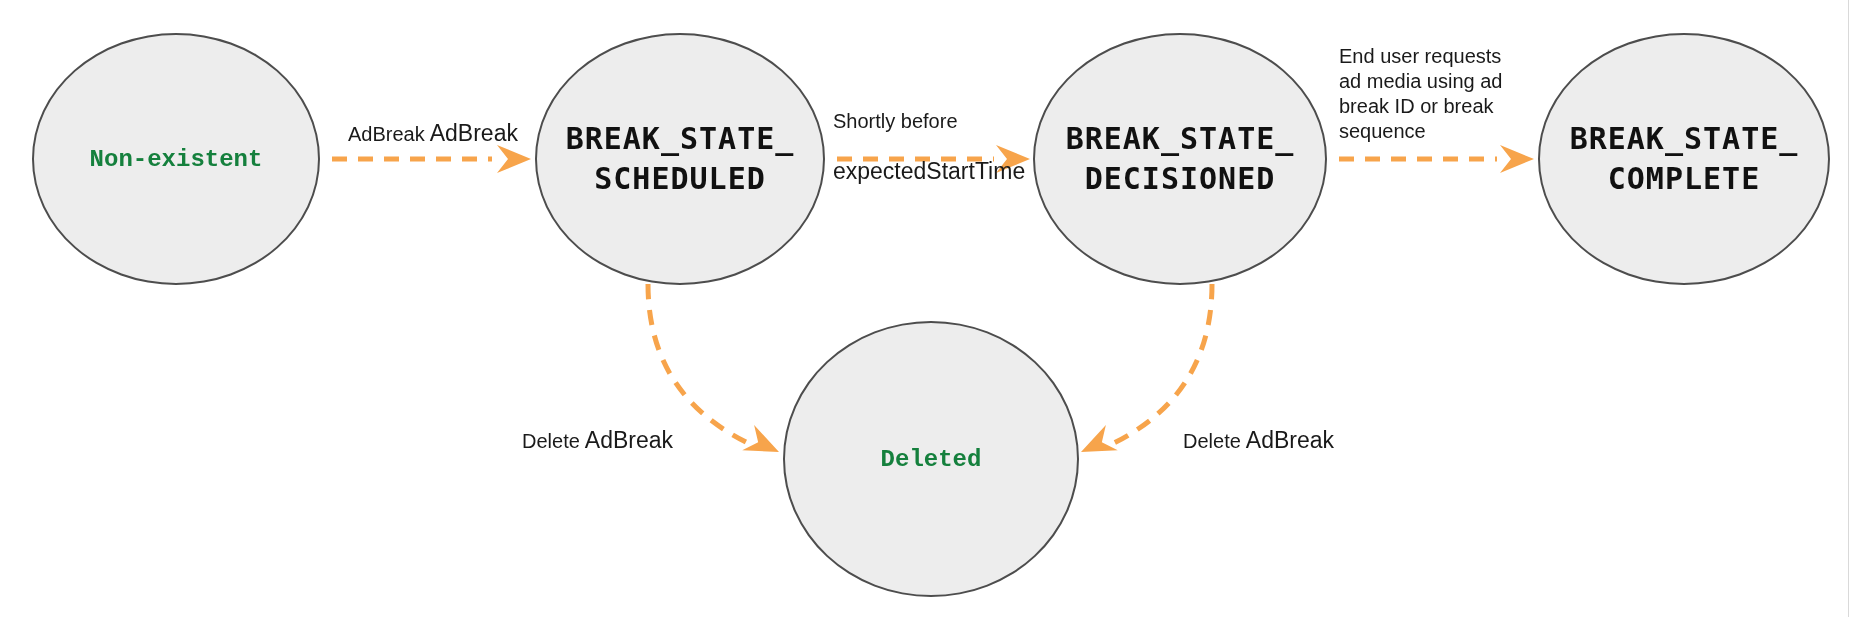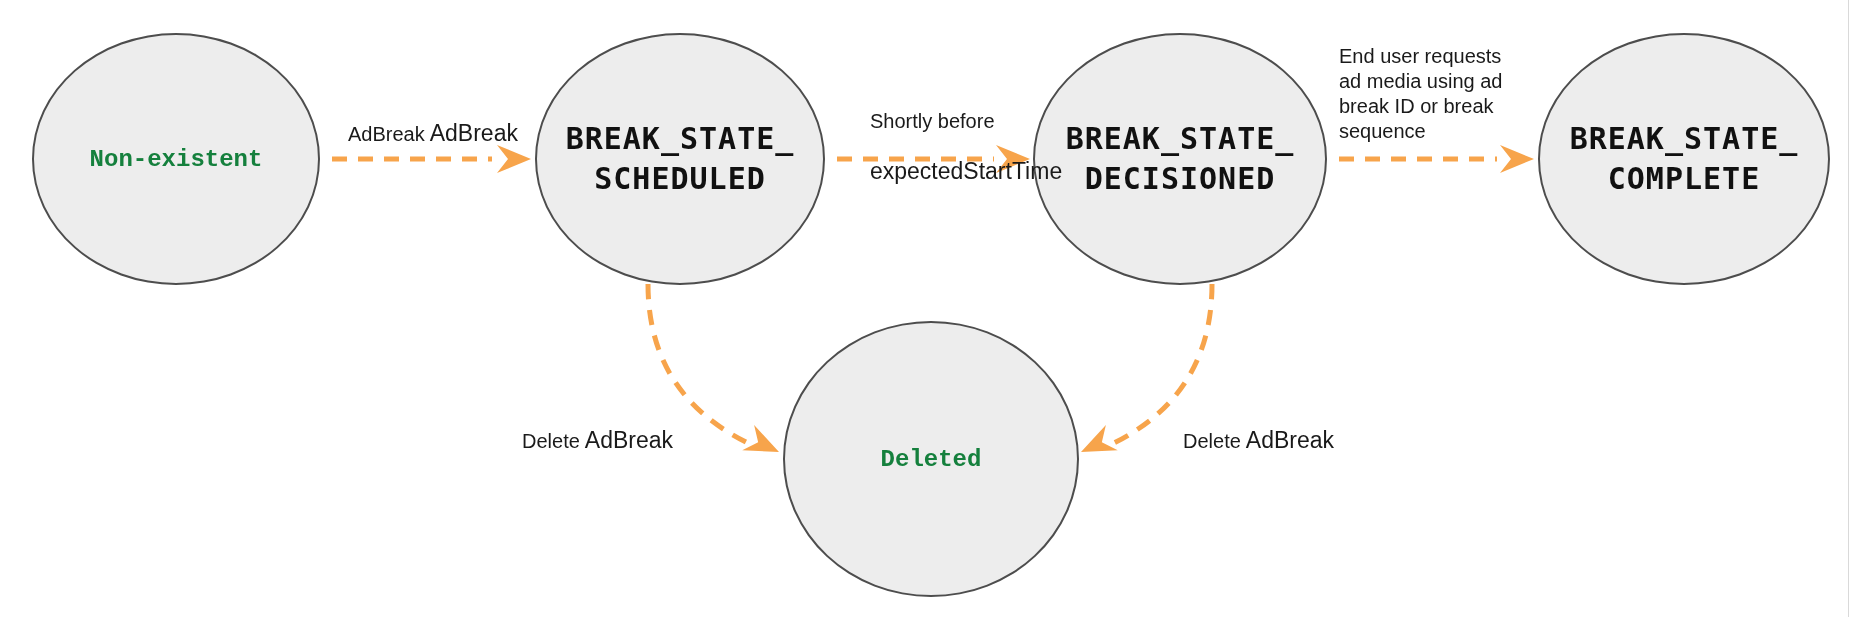--- a/index.html
+++ b/index.html
@@ -113,21 +113,21 @@
   </div>
 
   <div class="node" style="left:783px; top:321px; width:296px; height:276px;justify-content:center;">
     <span class="plain-label">Deleted</span>
   </div>
 
   <div class="edge-label" style="left:348px; top:96px;">
     <span class="sans has-gap">AdBreak</span><span class="code">AdBreak</span>
   </div>
 
-  <div class="edge-label" style="left:833px; top:84px;margin-left:37px;">
+  <div class="edge-label" style="left:833px; top:84px;">
     <span class="sans">Shortly before</span><br>
     <span class="code">expectedStartTime</span>
   </div>
 
   <div class="edge-label sans" style="left:1339px; top:44px; width:190px;">End user requests
 ad media using ad
 break ID or break
 sequence</div>
 
   <div class="edge-label" style="left:522px; top:403px;">

